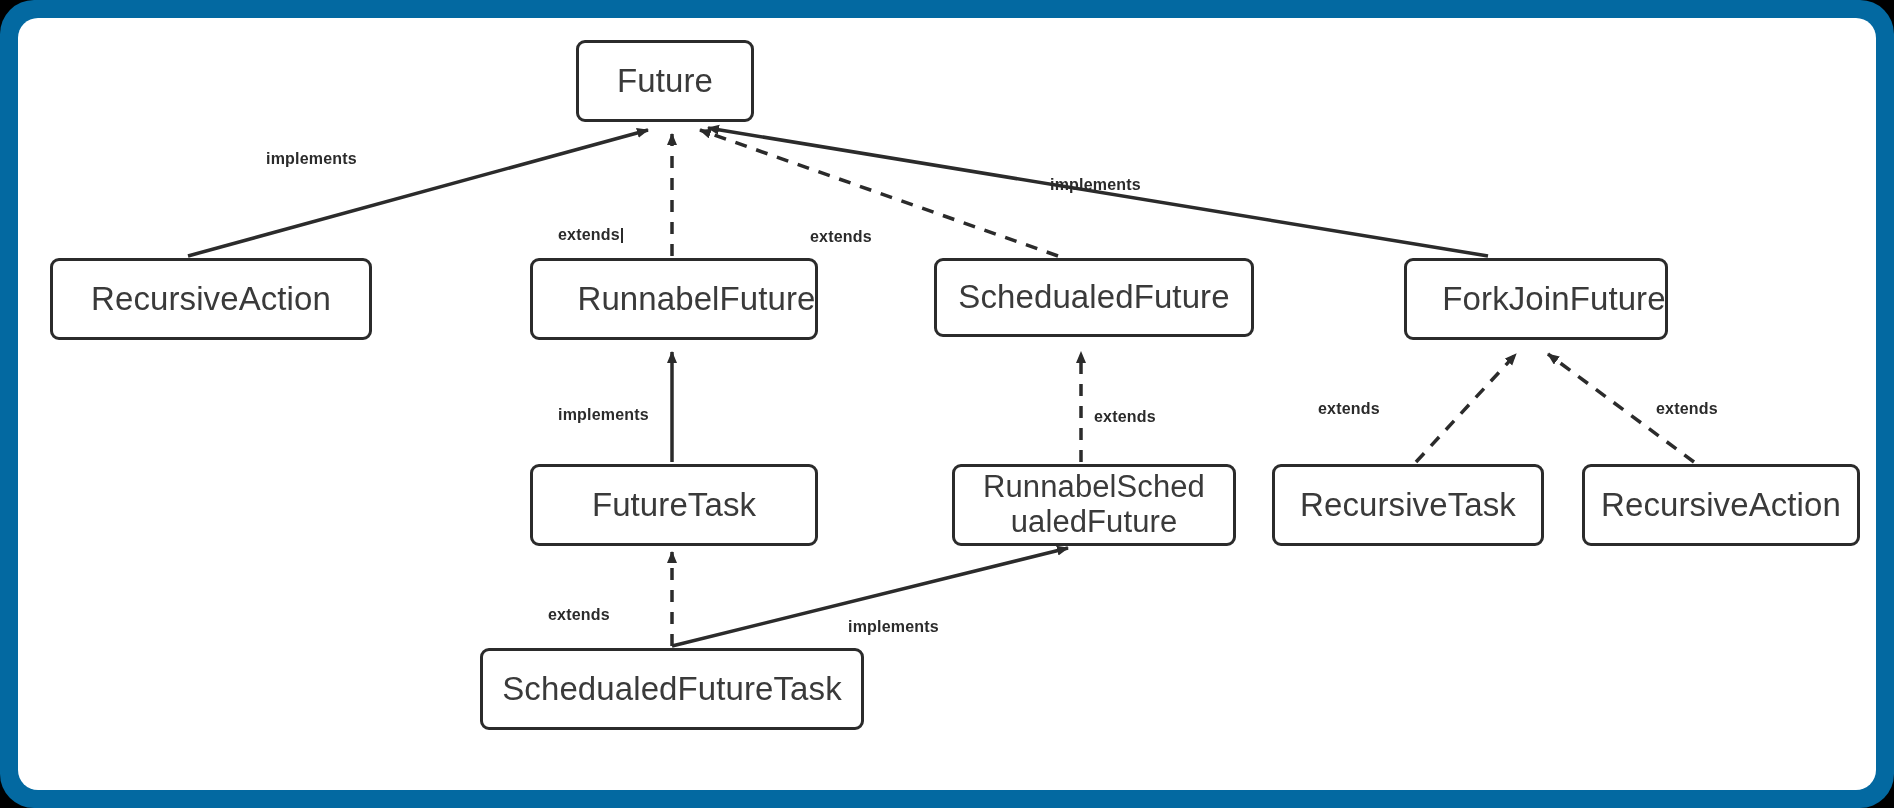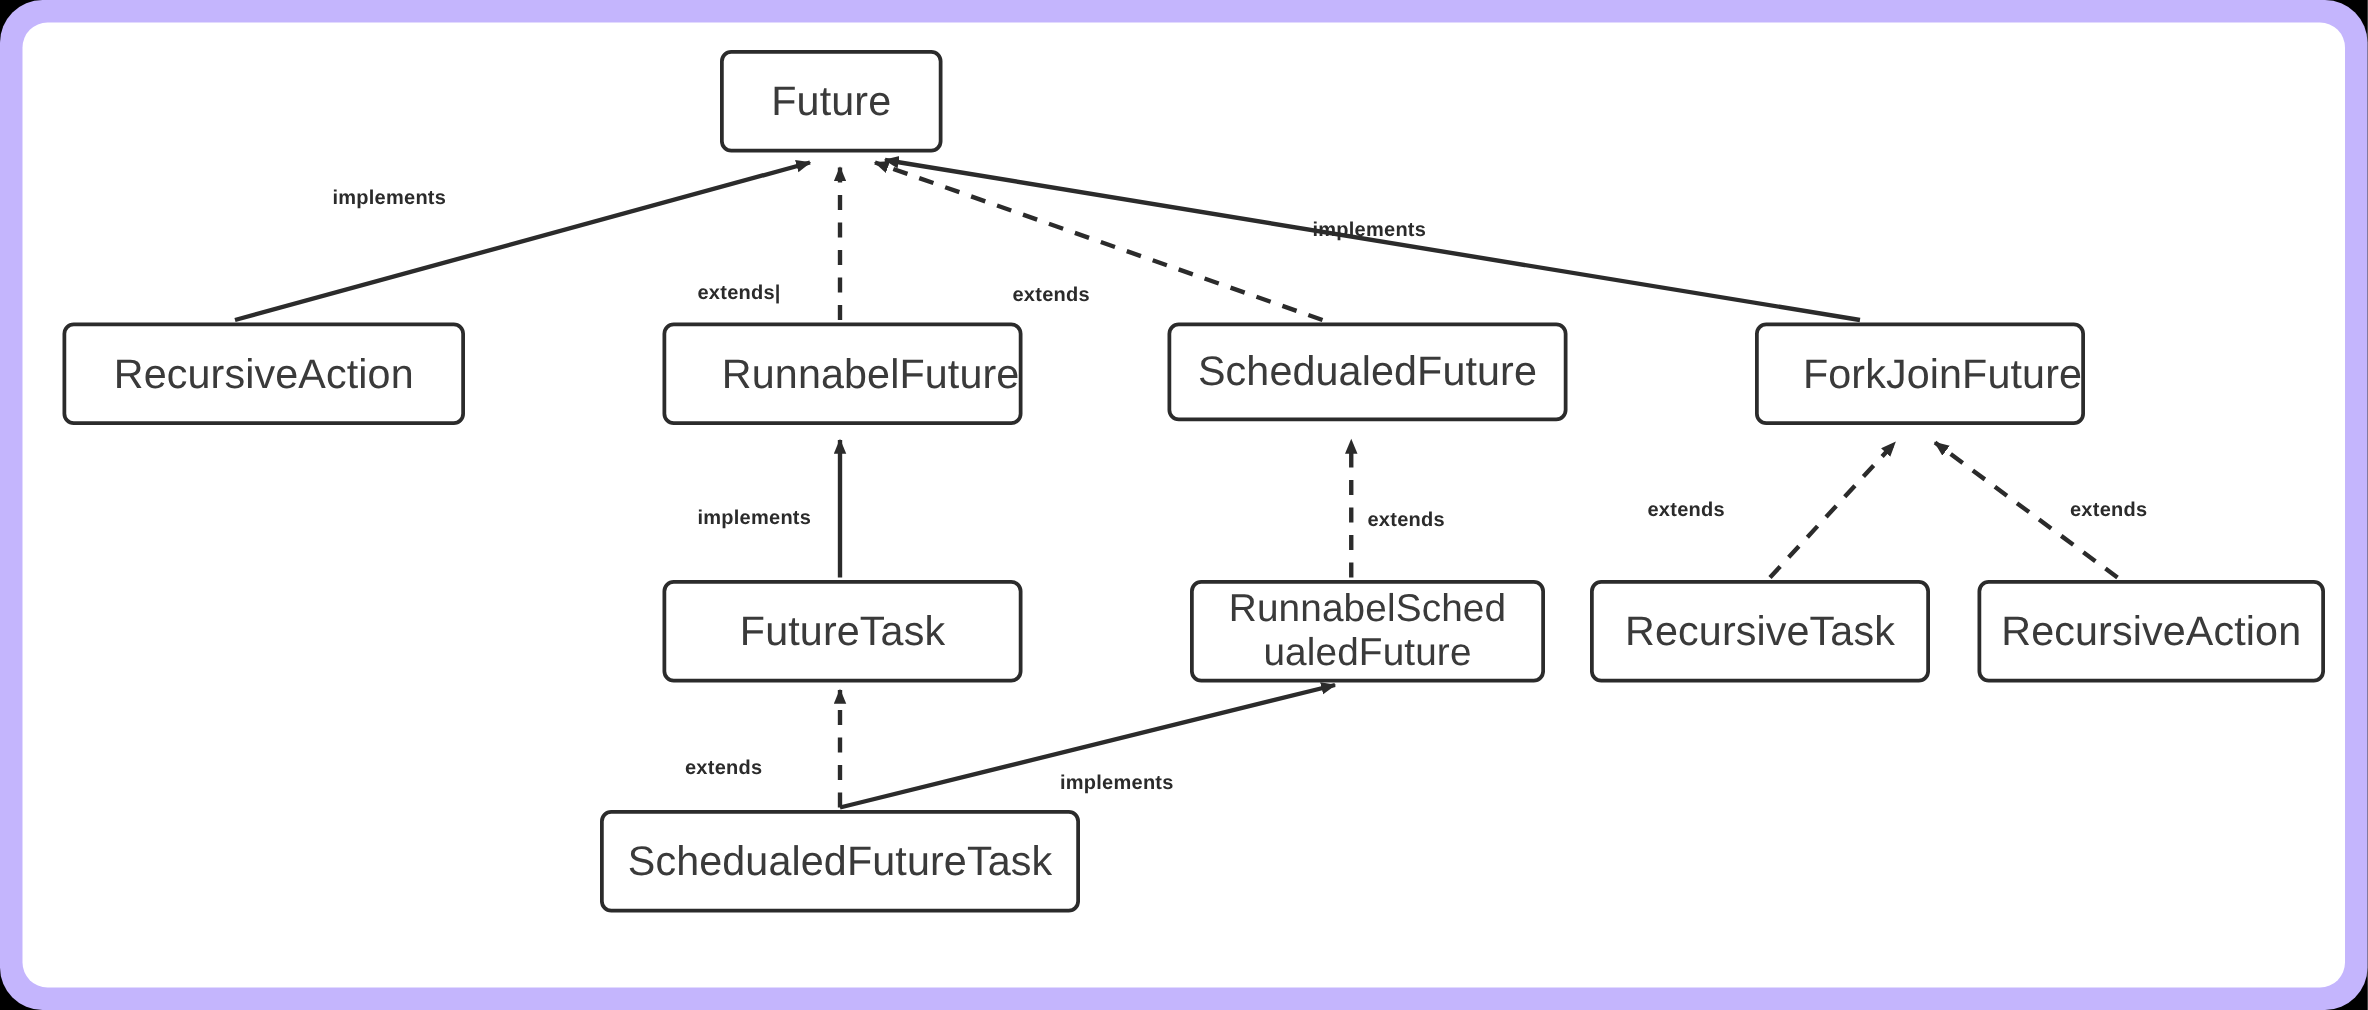--- a/index.html
+++ b/index.html
@@ -1,19 +1,19 @@
 <!DOCTYPE html>
 <html><head>
 <meta charset="utf-8">
 <style>
   html,body{margin:0;padding:0;background:#000;}
   body{width:1894px;height:808px;overflow:hidden;
        font-family:"Liberation Sans",sans-serif;}
   #frame{position:absolute;left:0;top:0;width:1894px;height:808px;
-         background:#c4b5fd;border-radius:34px;}
+         background:#0369a1;border-radius:34px;}
   #canvas{position:absolute;left:18px;top:18px;width:1858px;height:772px;
           background:#fff;border-radius:20px;overflow:hidden;}
   #svg{position:absolute;left:0;top:0;width:1858px;height:772px;}
   .node{position:absolute;box-sizing:border-box;
         border:3px solid #2b2b2b;border-radius:9px;background:#fff;
         display:flex;align-items:center;justify-content:center;
         text-align:center;color:#3a3a3a;font-size:33px;
         font-family:"Liberation Sans",sans-serif;line-height:1.12;
         letter-spacing:.1px;z-index:3;}
   .edge-label{position:absolute;color:#2b2b2b;font-size:16px;font-weight:bold;

